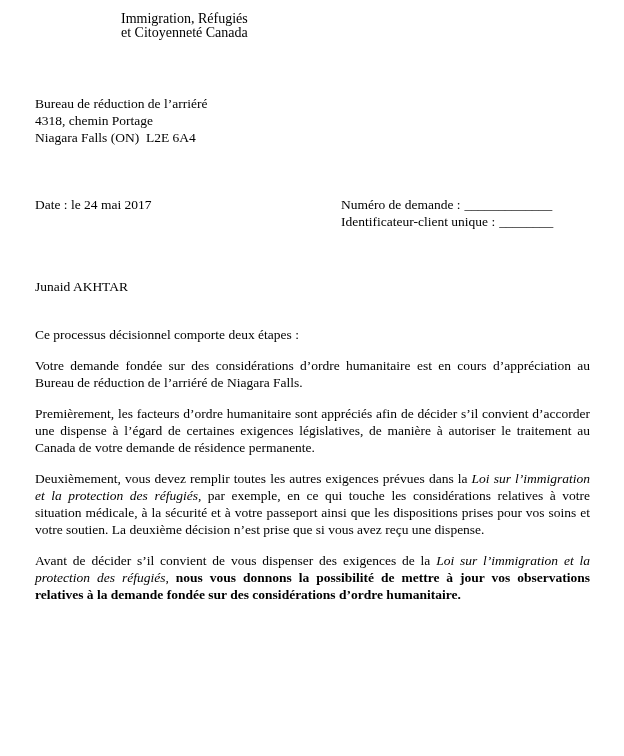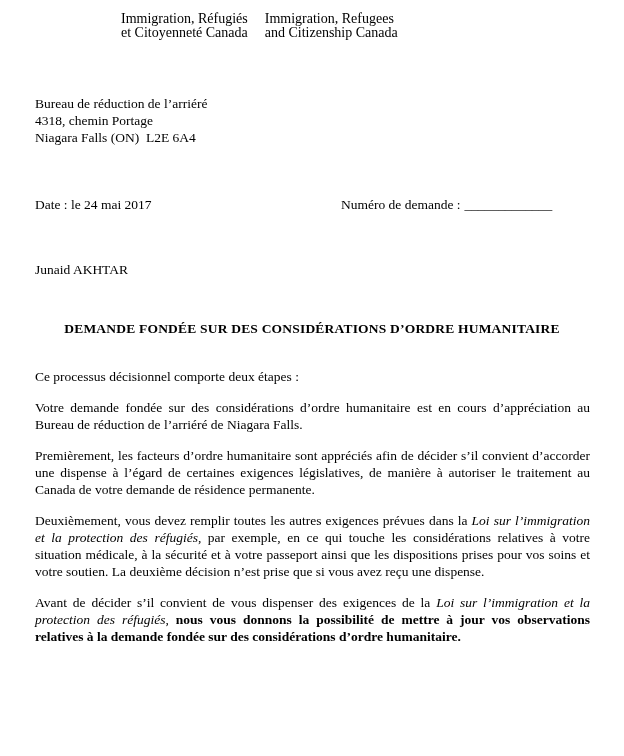--- a/index.html
+++ b/index.html
@@ -43,42 +43,38 @@
 </head>
 <body>
 
 <div class="page">
 
   <div class="letterhead">
     <div class="dept">
       <div>Immigration, Réfugiés</div>
       <div>et Citoyenneté Canada</div>
     </div>
-    <div class="dept">
-      <div>Immigration, Refugees</div>
-      <div>and Citizenship Canada</div>
-    </div>
   </div>
 
   <div class="address">
     <div>Bureau de réduction de l’arriéré</div>
     <div>4318, chemin Portage</div>
     <div>Niagara Falls (ON)&nbsp; L2E 6A4</div>
   </div>
 
   <div class="date-row">
     <div class="date-label">Date : le 24 mai 2017</div>
     <div class="ref-block">
       <div><span>Numéro de demande :</span><span class="blank">_____________</span></div>
+      <div><span>Identificateur-client unique :</span><span class="blank">________</span></div>
     </div>
   </div>
 
   <div class="recipient">Junaid AKHTAR</div>
 
-  <div class="letter-title">DEMANDE FONDÉE SUR DES CONSIDÉRATIONS D’ORDRE HUMANITAIRE</div>
 
   <div class="letter-body">
 
 
     <p><span>Ce processus décisionnel comporte deux étapes :</span></p>
 
     <p><span>Votre demande fondée sur des considérations d’ordre humanitaire est en cours d’appréciation au Bureau de réduction de l’arriéré de Niagara Falls.</span></p>
 
     <p><span>Premièrement, les facteurs d’ordre humanitaire sont appréciés afin de décider s’il convient d’accorder une dispense à l’égard de certaines exigences législatives, de manière à autoriser le traitement au Canada de votre demande de résidence permanente.</span></p>
 

